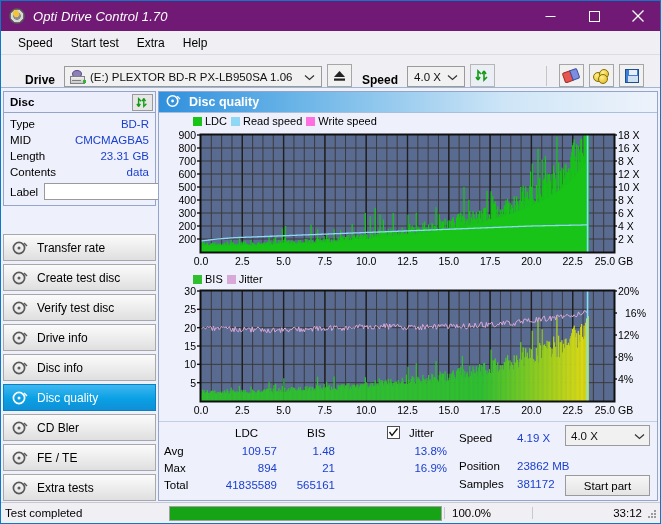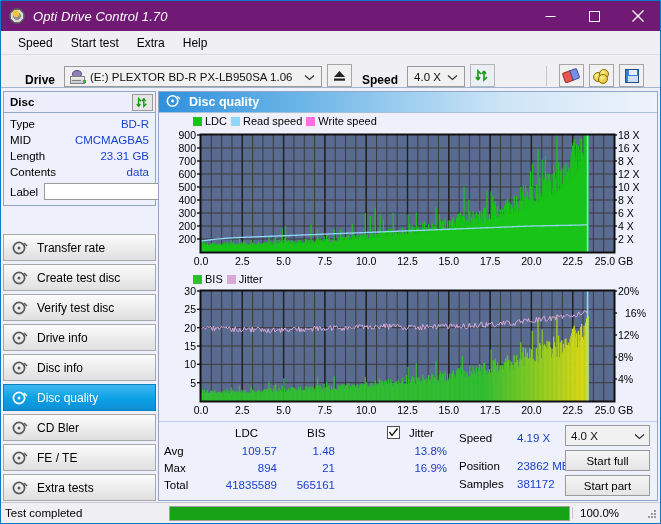--- a/index.html
+++ b/index.html
@@ -1757,32 +1757,32 @@
         <div class="cell num" style="left:358px;top:56px;">381172</div>
 
         <div class="combo-sm" style="left:406px;top:3px;width:85px;height:21px;">
           <span>4.0 X</span>
           <span class="chev">
             <svg width="11" height="7" viewBox="0 0 11 7">
                 <polyline points="1,1.5 5.5,5.5 10,1.5" fill="none" stroke="#333" stroke-width="1.2"></polyline>
               </svg>
           </span>
         </div>
-        <div class="btn" style="left:406px;top:28px;width:85px;height:21px;">Start full</div>
         <div class="btn" style="left:406px;top:53px;width:85px;height:21px;">Start part</div>
       </div>
     </div>
   </div>
 
   <div class="statusbar">
     <div class="sb-text">Test completed</div>
     <div class="sb-progress">
       <div class="sb-fill" id="sb-fill" style="width: 100%;"></div>
     </div>
     <div class="sb-pct">100.0%</div>
+    <div class="sb-time">33:12</div>
     <div class="grip">
       <i style="left:7px;top:0"></i>
         <i style="left:4px;top:3px"></i>
         <i style="left:7px;top:3px"></i>
       <i style="left:1px;top:6px"></i>
         <i style="left:4px;top:6px"></i>
         <i style="left:7px;top:6px"></i>
     </div>
   </div>
 </div>

